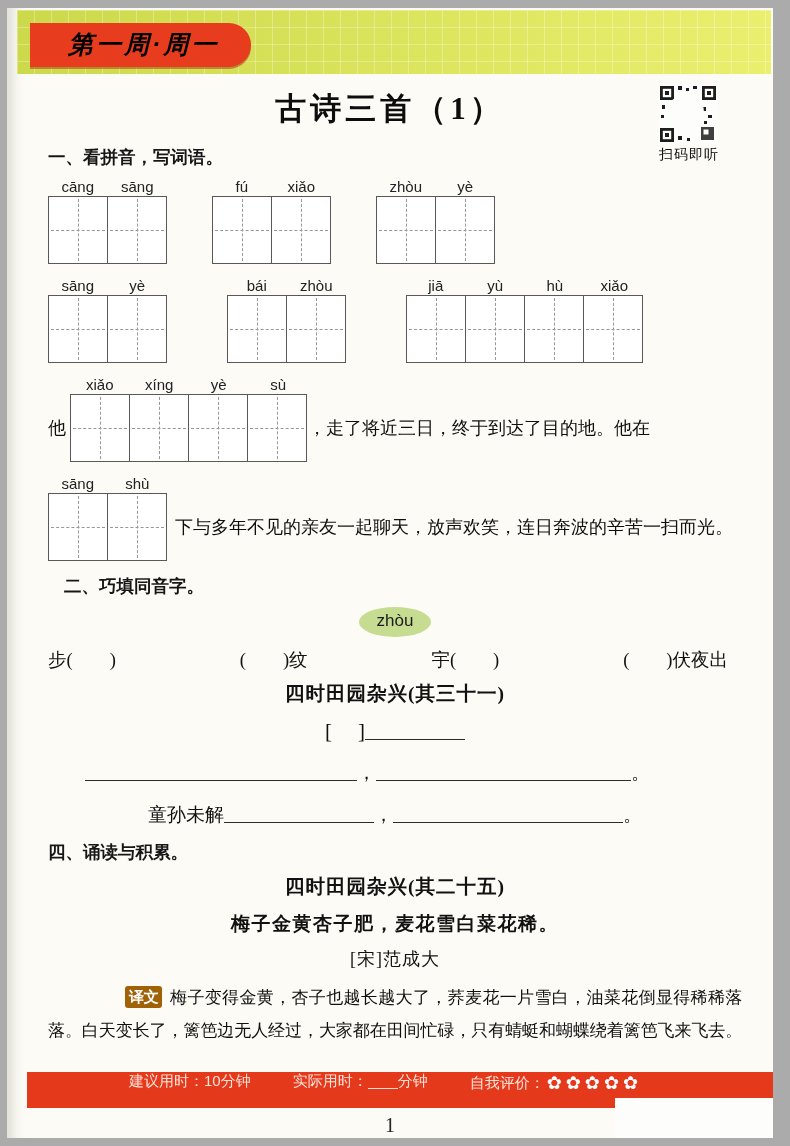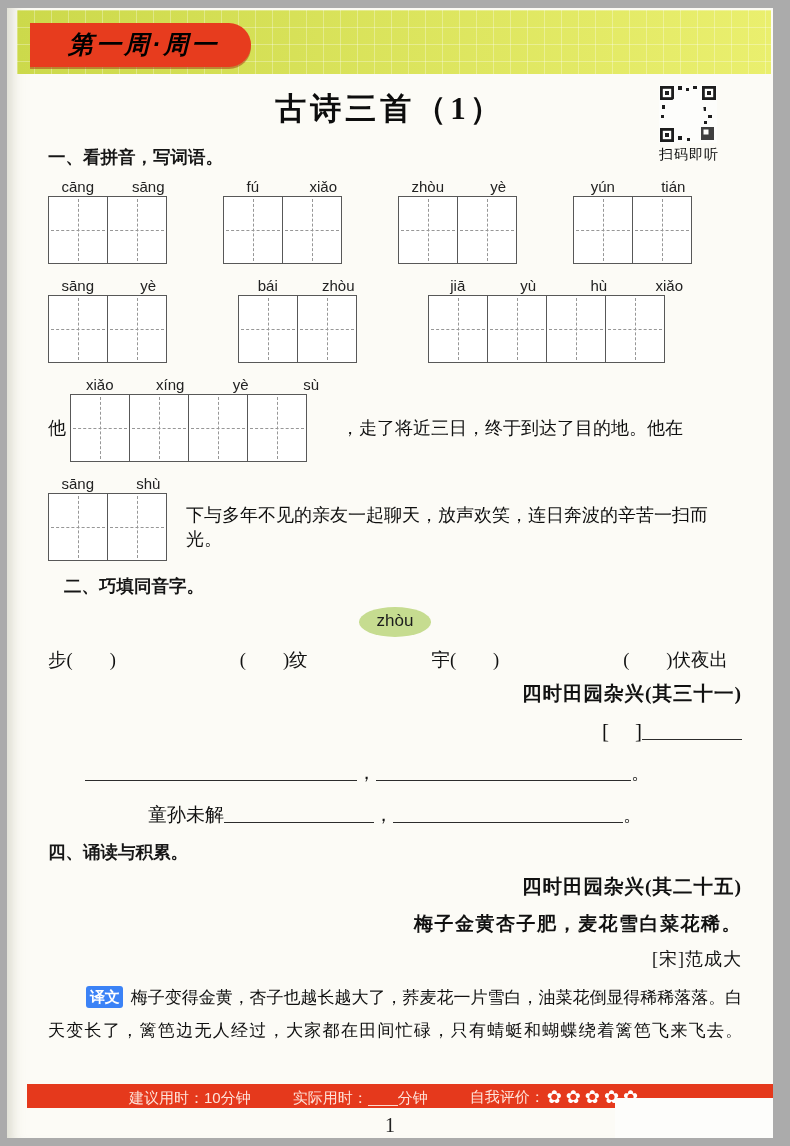--- a/index.html
+++ b/index.html
@@ -42,21 +42,21 @@
   .qr-caption{font-size:14px;margin-top:3px;letter-spacing:1px;white-space:nowrap;}
   
   .content{position:absolute;top:137px;left:41px;width:694px;}
   .sec-h{
     font-family:"Liberation Sans","DejaVu Sans",sans-serif;
     font-weight:bold;font-size:17.5px;color:#161616;margin:0 0 9px;
   }
   .mt1{margin-top:10px;margin-left:16px;} .mt2{margin-top:14px;} .mt3{margin-top:12px;}
   .grow{display:flex;gap:45px;margin-bottom:13px;}
   .grow2{display:flex;gap:60px;margin-bottom:13px;}
-  .prow{display:flex;gap:11px;}
+  .prow{display:flex;}
   .py{
     width:59.5px;text-align:center;
     font-family:"Liberation Sans","DejaVu Sans",sans-serif;
     font-size:15px;color:#222;height:18px;line-height:18px;
   }
   .tbox{display:flex;border:1.5px solid #585858;background:#fff;width:max-content;}
   .tcell{width:58px;height:66px;position:relative;}
   .tcell+.tcell{border-left:1.5px solid #585858;}
   .tcell::before{content:"";position:absolute;left:50%;top:2px;bottom:2px;border-left:1px dashed #979797;}
   .tcell::after{content:"";position:absolute;top:50%;left:2px;right:2px;border-top:1px dashed #979797;}
@@ -65,44 +65,44 @@
   .padtop{padding-top:18px;}
   .gap4{margin-left:4px;} .gap8{margin-left:8px;}
   
   .oval{
     display:table;margin:7px auto 0;background:#c6dc90;border-radius:50%;
     padding:4px 18px 6px;font-family:"Liberation Sans","DejaVu Sans",sans-serif;
     font-size:17px;color:#1c1c1c;
   }
   .items{display:flex;justify-content:space-between;margin-top:10px;font-size:18.5px;padding-right:14px;}
   
-  .center{text-align:right;}
+  .center{text-align:center;}
   .ptitle{font-size:19.5px;font-weight:bold;margin-top:8px;letter-spacing:1px;}
   .bracket-line{margin-top:12px;font-size:21px;}
   .bracket{letter-spacing:26px;}
   .blank{display:inline-block;border-bottom:1.5px solid #2c2c2c;height:3px;vertical-align:-2px;}
   .b100{width:100px;} .b272{width:272px;} .b255{width:255px;} .b150{width:150px;} .b230{width:230px;}
   .fill-line{margin-top:16px;font-size:19px;}
   .pl37{padding-left:37px;} .pl100{padding-left:100px;}
   .pline{font-size:19px;font-weight:600;letter-spacing:1.5px;margin-top:11px;}
   .pauthor{font-size:18px;margin-top:10px;letter-spacing:1px;}
   .trans{
     margin:10px 0 0;font-size:17px;line-height:33px;color:#101010;
     text-align:justify;text-align-last:justify;text-indent:38px;letter-spacing:-0.3px;
   }
   .badge{
-    display:inline-block;background:#3b82f6;color:#fff;
+    display:inline-block;background:#a16207;color:#fff;
     font-family:"Liberation Sans","DejaVu Sans",sans-serif;
     font-size:15px;font-weight:bold;padding:0 4px;border-radius:3px;
-    margin-right:7px;line-height:22px;text-indent:0;vertical-align:1px;
+    margin-right:7px;line-height:22px;text-indent:0;vertical-align:1px;margin-left:39px;
   }
   
   .fbar{
-    position:absolute;left:20px;right:0;bottom:30px;height:24px;z-index:1;
-    background:#e5391c;display:flex;align-items:flex-end;gap:42px;
+    position:absolute;left:20px;right:0;bottom:30px;height:36px;z-index:1;
+    background:#e5391c;display:flex;align-items:flex-start;gap:42px;
     padding-left:102px;box-sizing:border-box;
     font-family:"Liberation Sans","DejaVu Sans",sans-serif;
     font-size:15px;color:rgba(255,236,228,.95);
   }
   .fitem{display:flex;align-items:center;white-space:nowrap;}
   .blank-sm{display:inline-block;width:30px;height:13px;border-bottom:1.5px solid rgba(255,236,228,.9);}
   .flowers{font-size:18px;letter-spacing:4px;color:#fff;margin-left:2px;}
   .white-patch{position:absolute;right:0;bottom:0;width:158px;height:40px;background:#fdfdfb;z-index:2;}
   .page-num{position:absolute;bottom:1px;left:0;width:100%;text-align:center;font-size:20px;z-index:3;color:#222;}
 </style>
@@ -182,30 +182,20 @@
       <div class="tgroup">
         <div class="prow">
             <span class="py">zhòu</span>
             <span class="py">yè</span>
           </div>
         <div class="tbox">
             <div class="tcell"></div>
             <div class="tcell"></div>
           </div>
       </div>
-      <div class="tgroup">
-        <div class="prow">
-            <span class="py">yún</span>
-            <span class="py">tián</span>
-          </div>
-        <div class="tbox">
-            <div class="tcell"></div>
-            <div class="tcell"></div>
-          </div>
-      </div>
     </div>
 
     <div class="grow2">
       <div class="tgroup">
         <div class="prow">
             <span class="py">sāng</span>
             <span class="py">yè</span>
           </div>
         <div class="tbox">
             <div class="tcell"></div>

